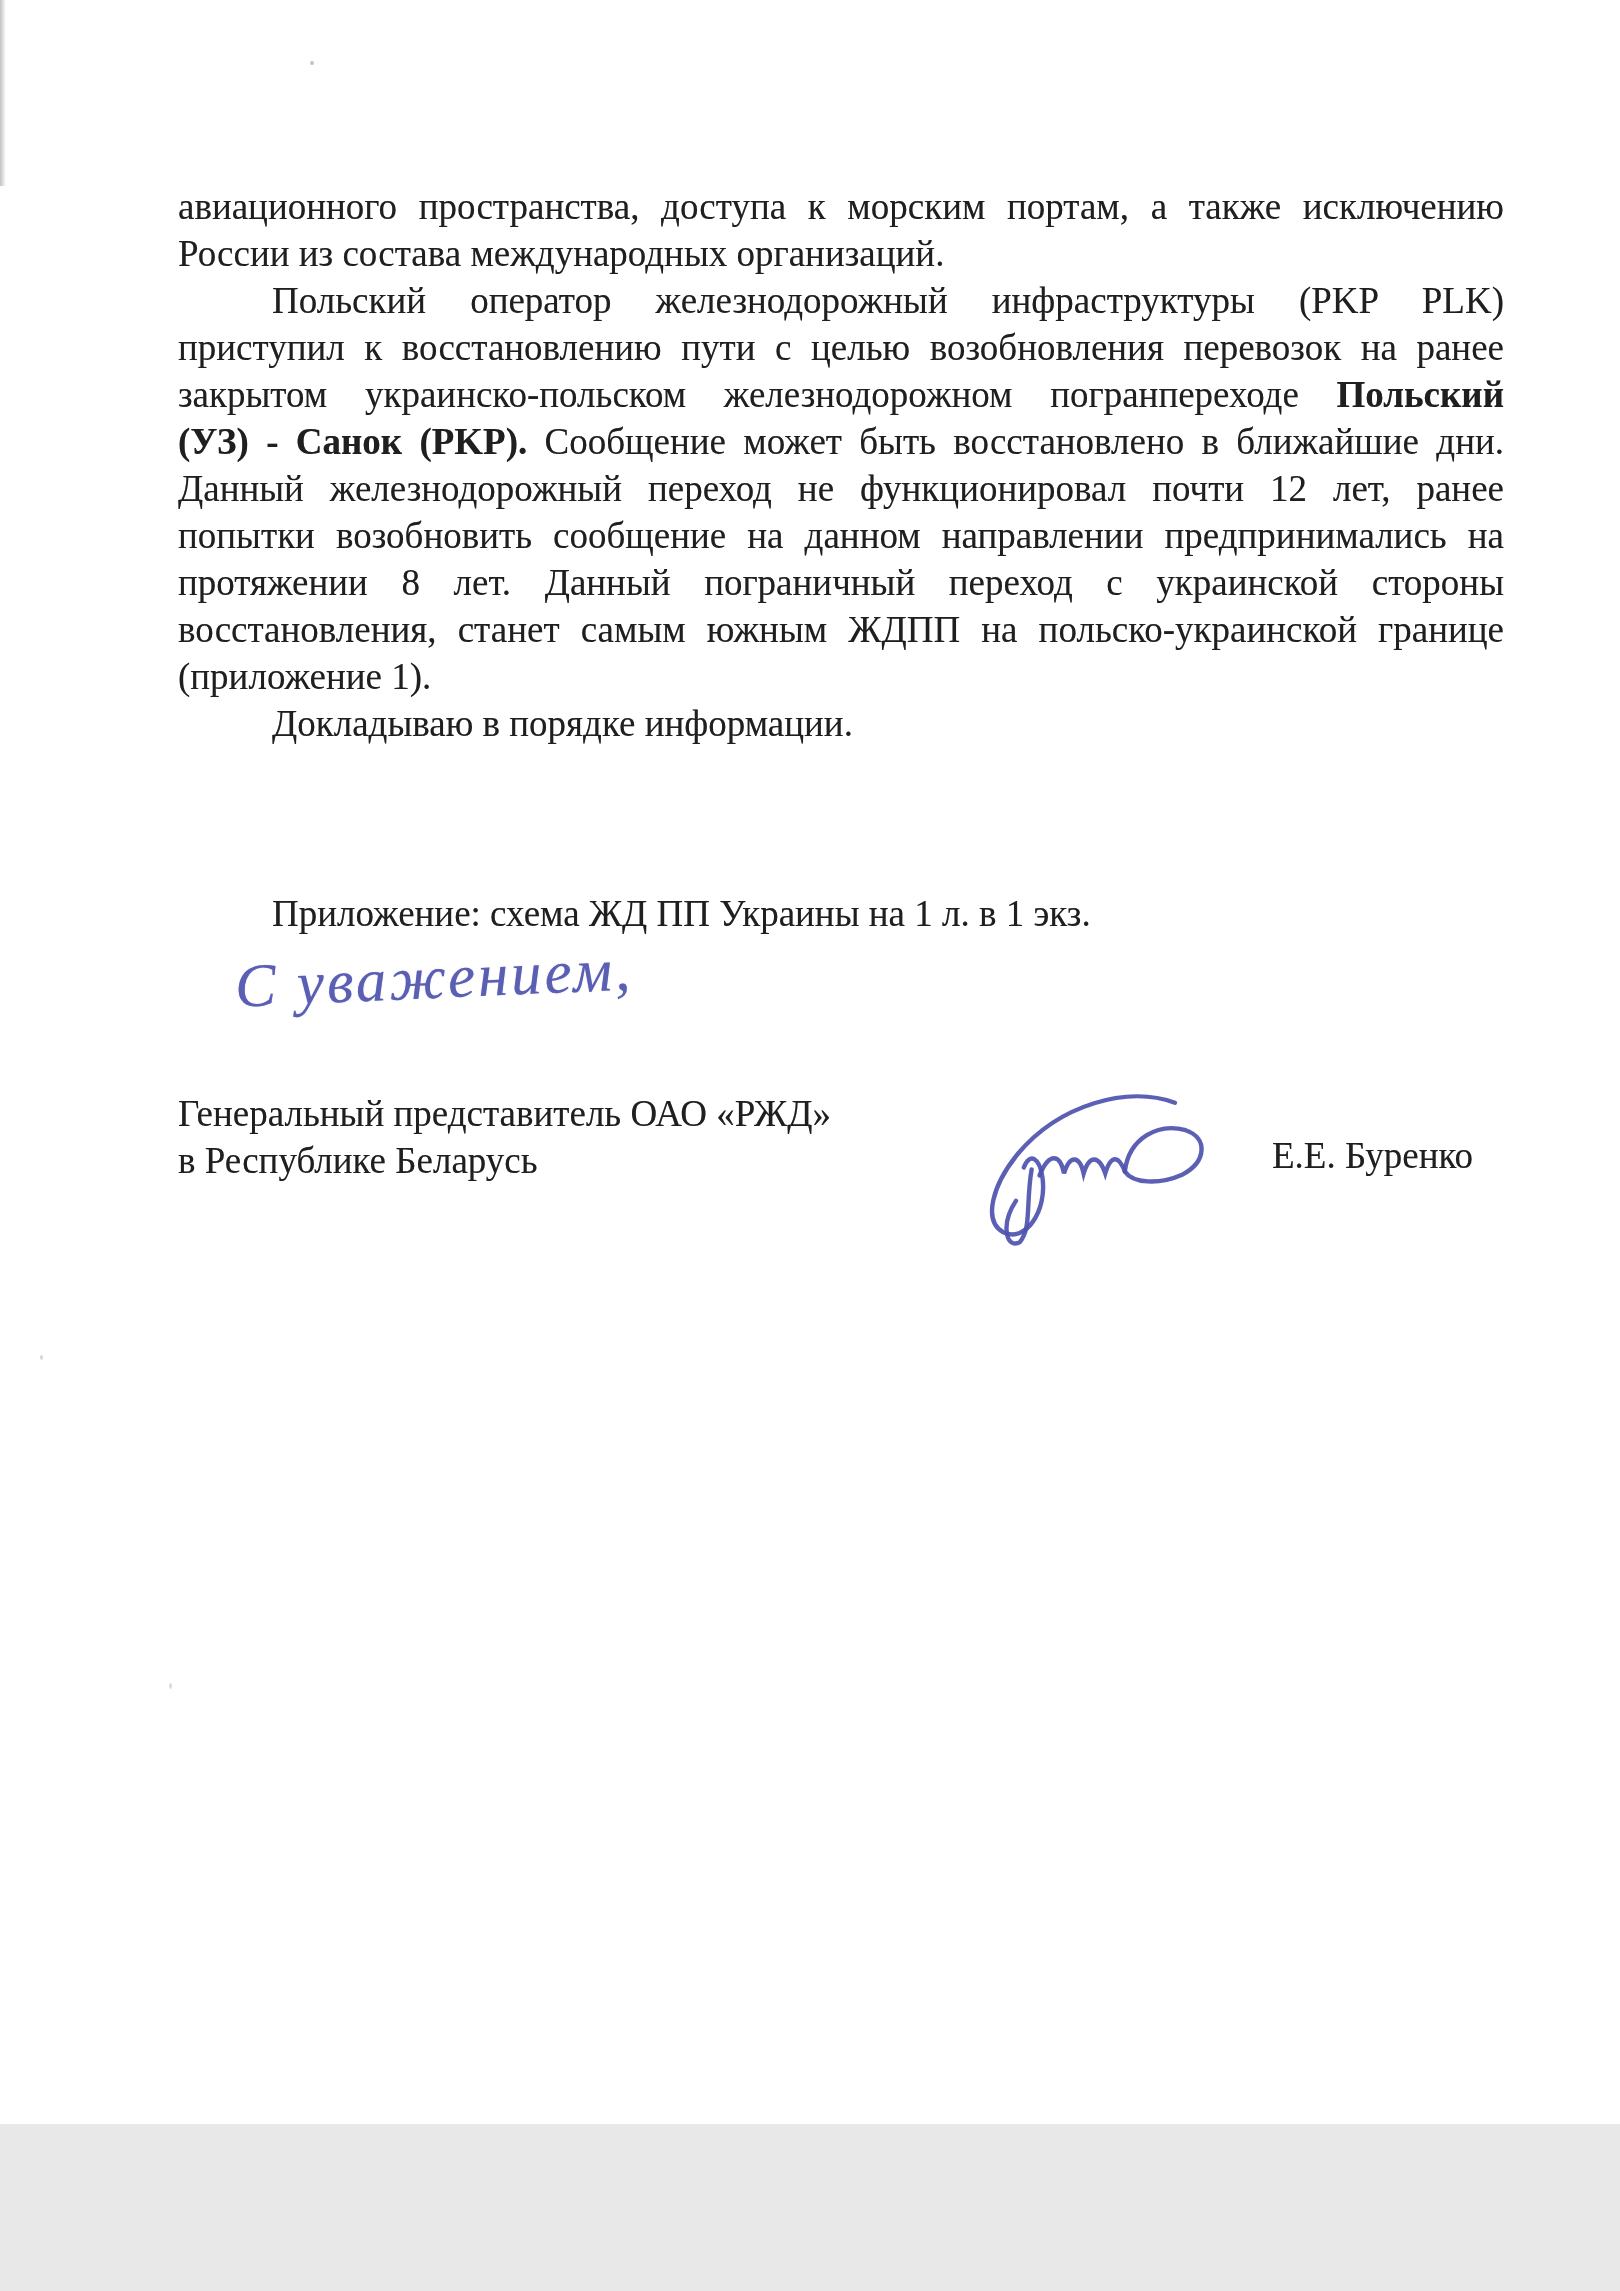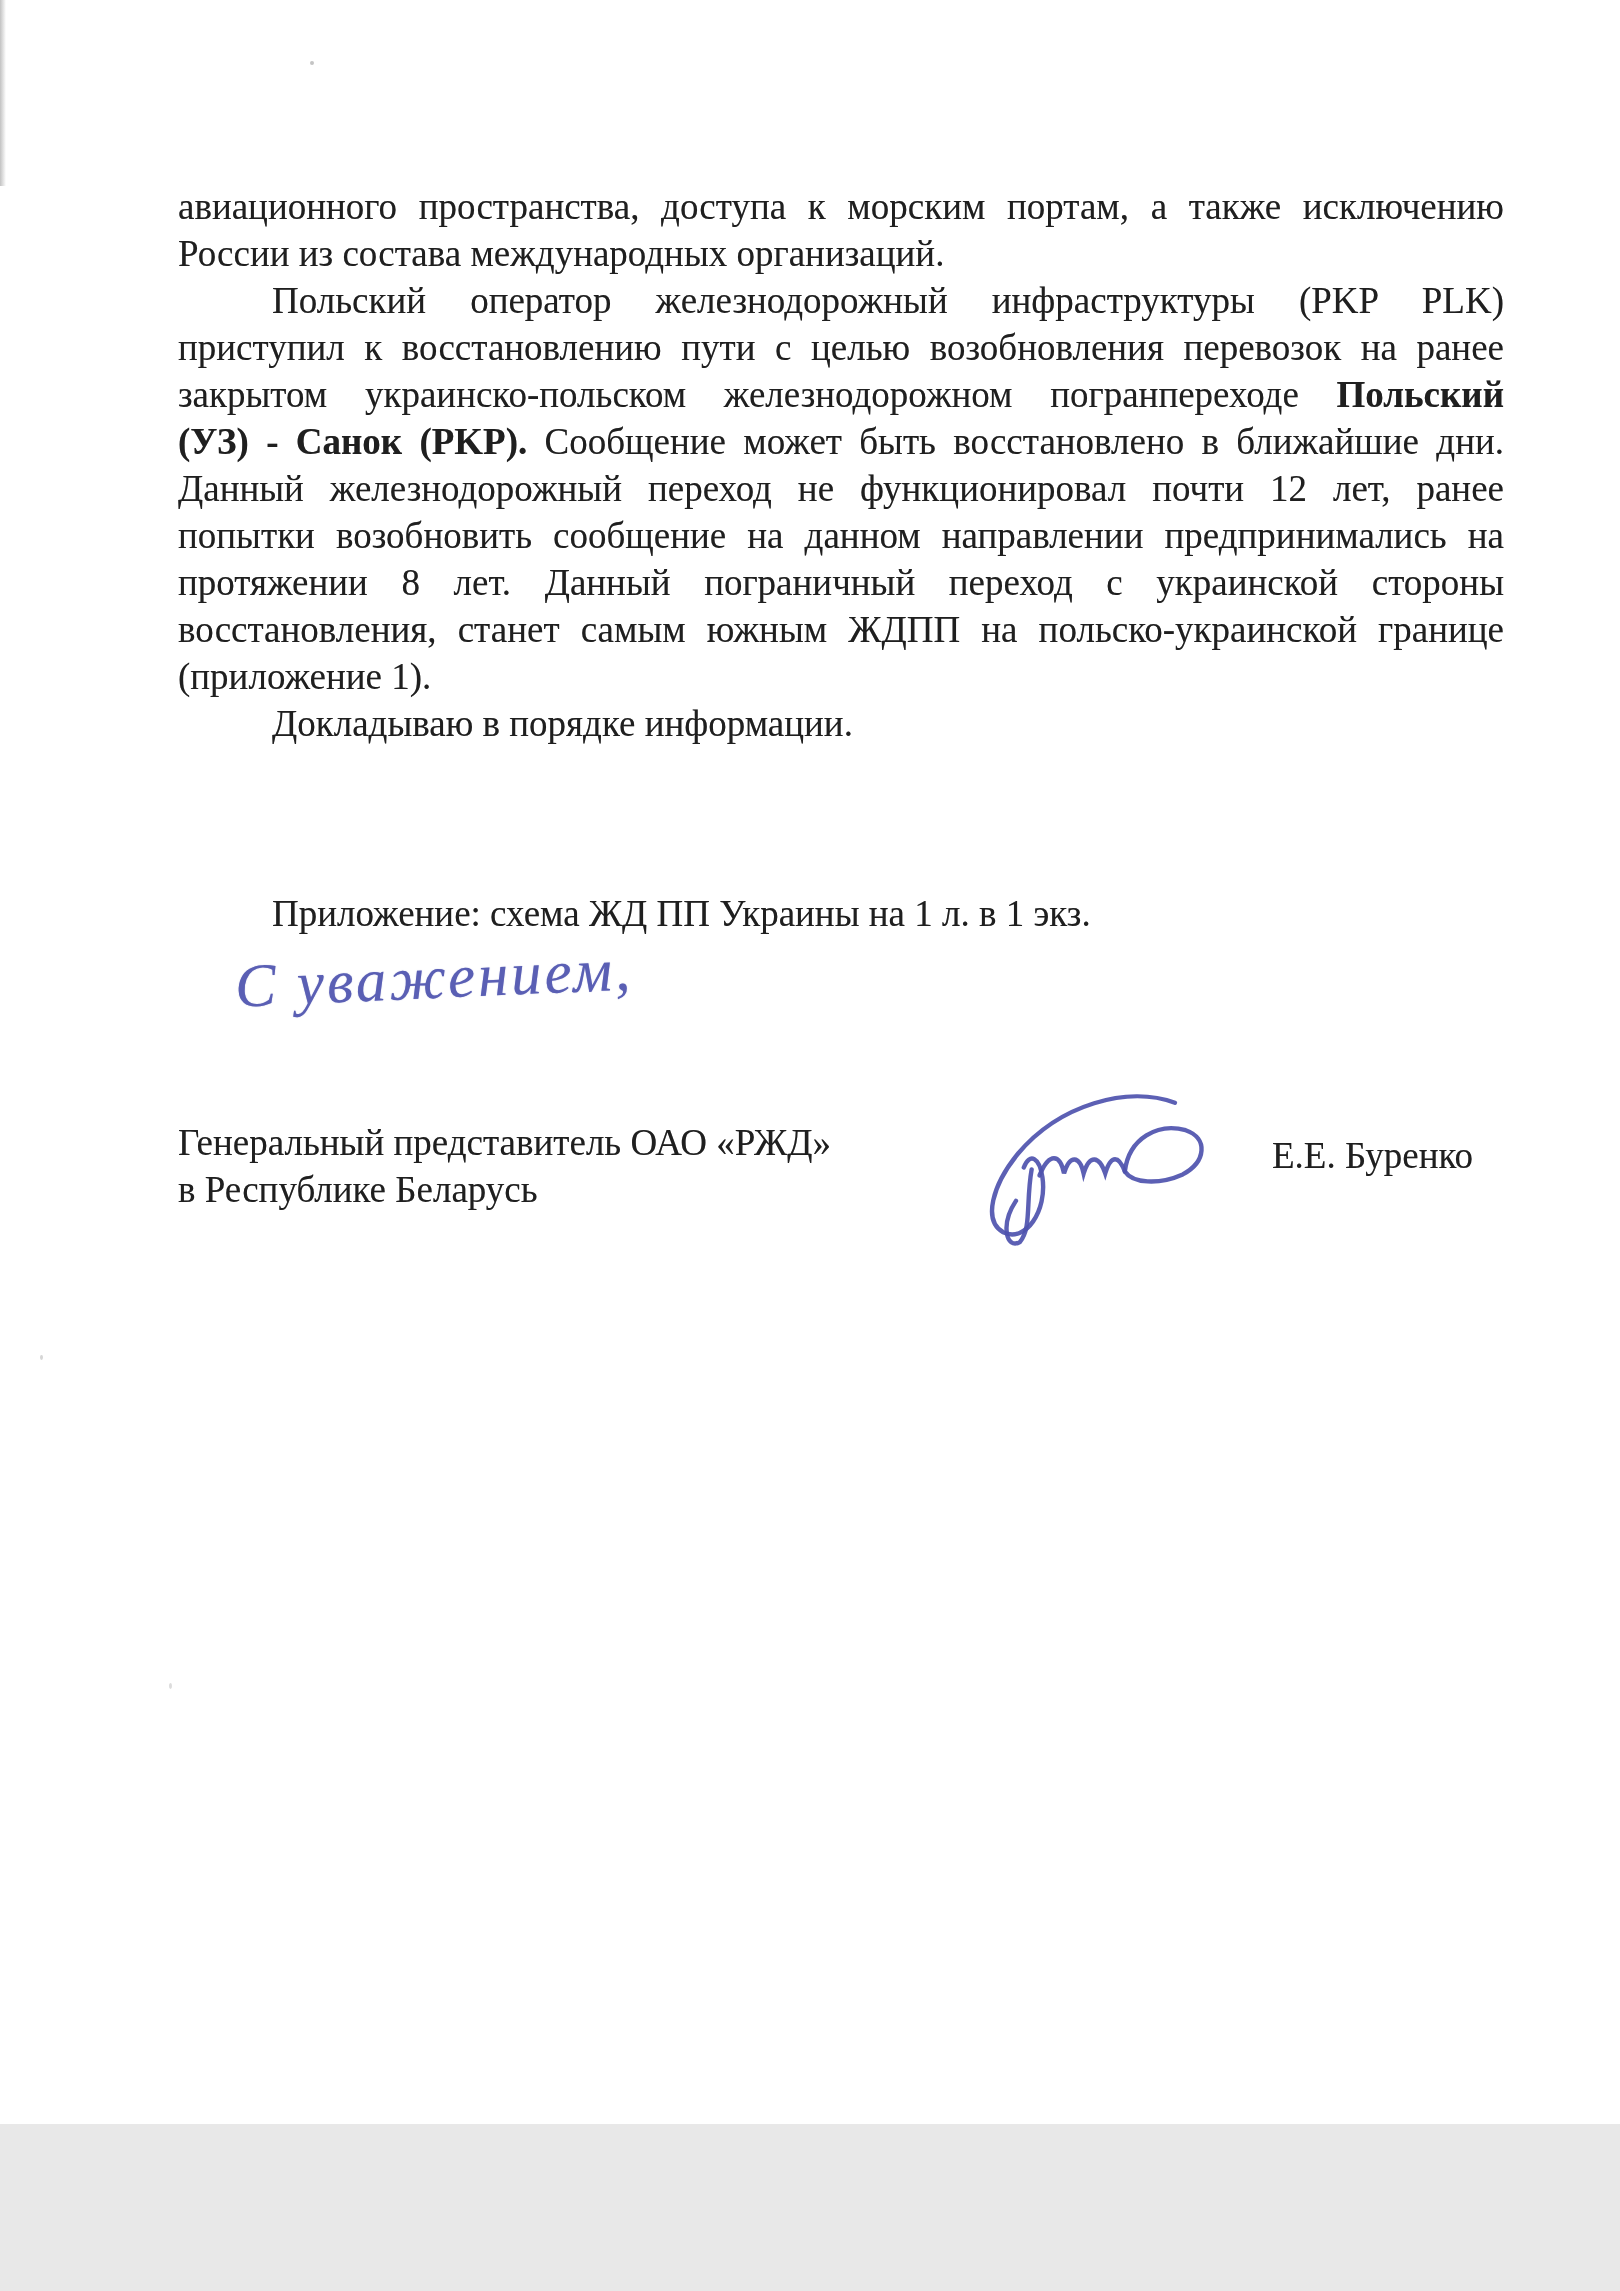--- a/index.html
+++ b/index.html
@@ -63,21 +63,20 @@
 
   
   .sig-title {
     position: absolute;
     left: 178px;
     top: 1090px;
     font-size: 37px;
     line-height: 47px;
     color: #1f1f1f;
     text-shadow: 0 0 0.6px rgba(40,40,40,0.45);
-    margin-top: 29px;
   }
   .signer-name {
     position: absolute;
     left: 1272px;
     top: 1132px;
     font-size: 37px;
     line-height: 47px;
     color: #1f1f1f;
     text-shadow: 0 0 0.6px rgba(40,40,40,0.45);
     text-align: right;

